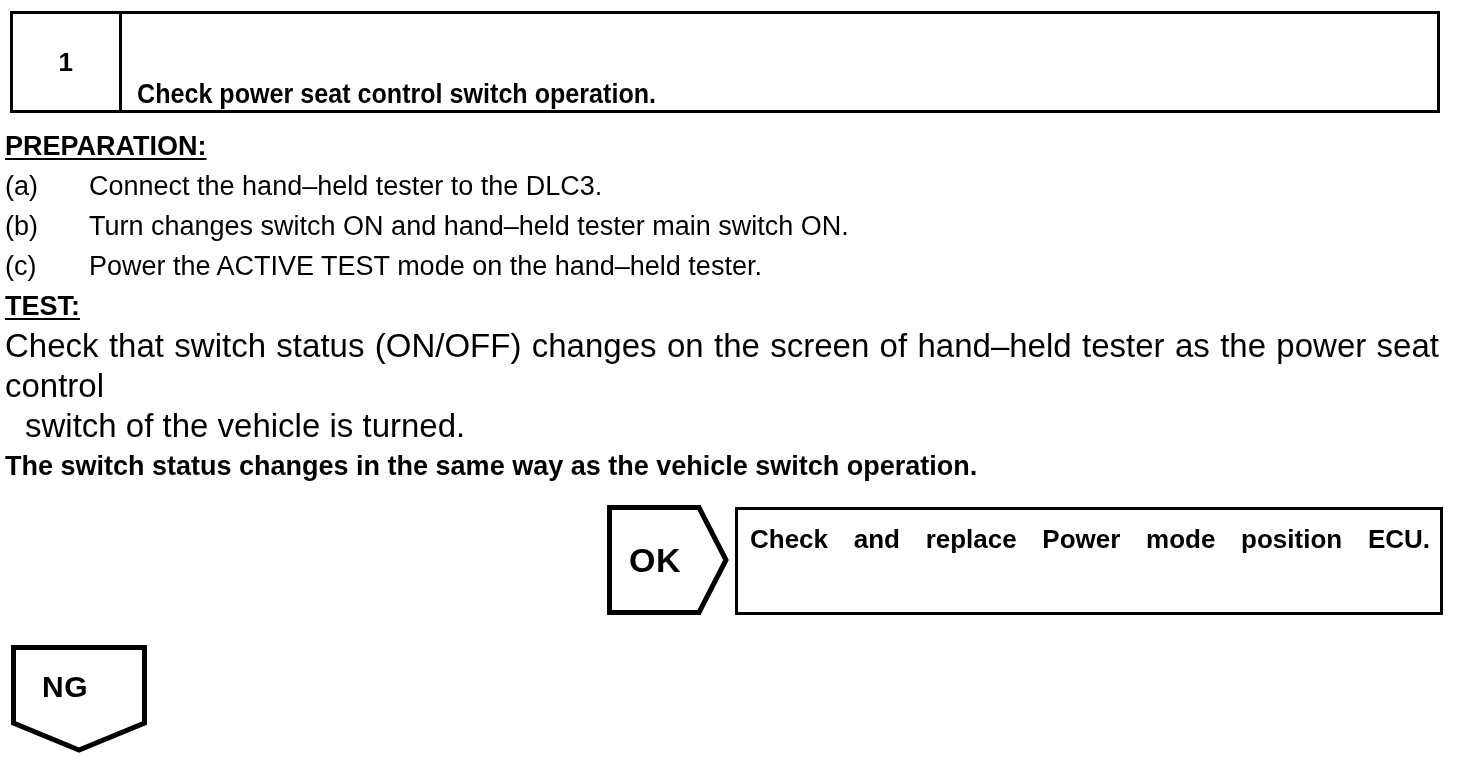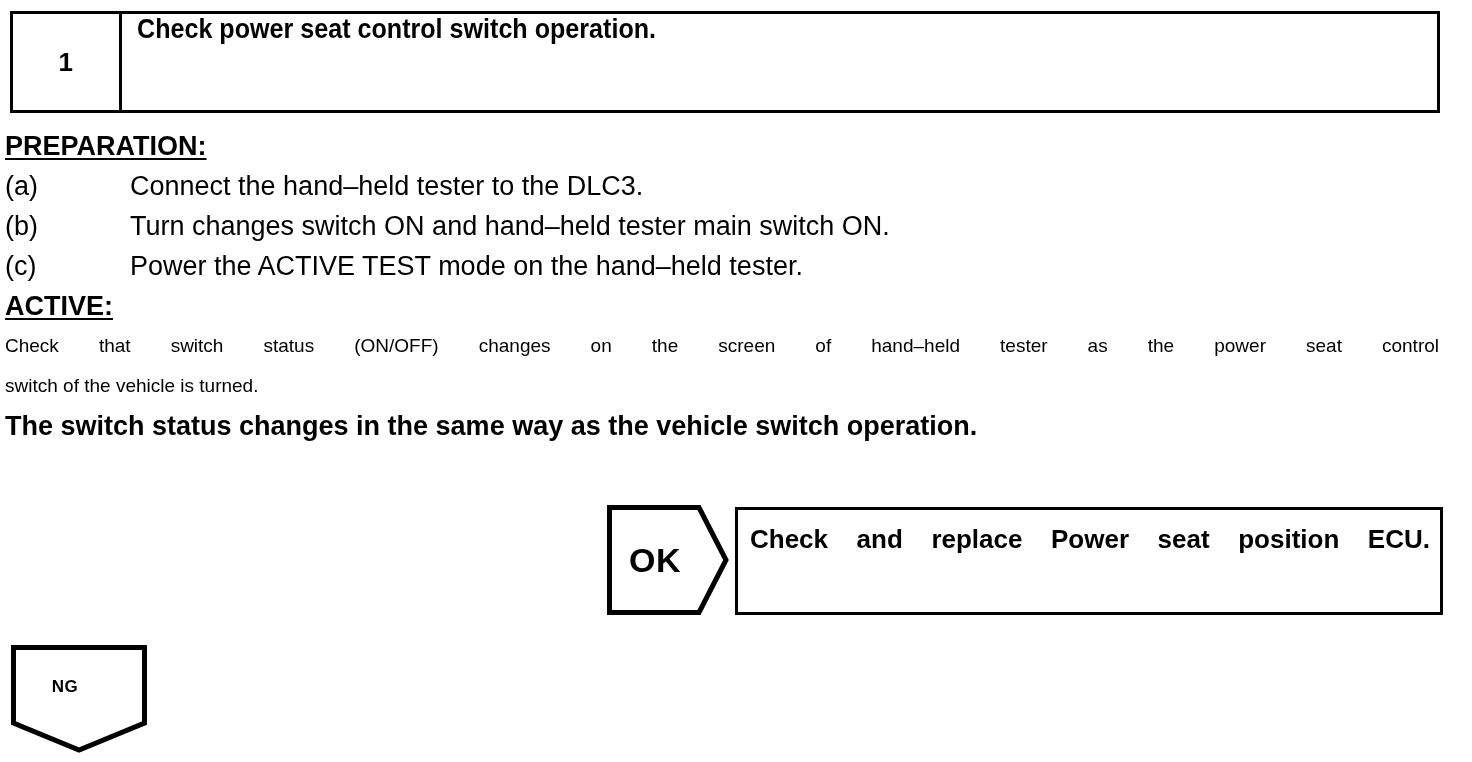--- a/index.html
+++ b/index.html
@@ -37,21 +37,21 @@
     justify-content: center;
   }
   .step-number {
     font-size: 26px;
     font-weight: bold;
     letter-spacing: 0.5px;
   }
   .step-title-cell {
     flex: 1;
     display: flex;
-    align-items: flex-start;
+    align-items: flex-end;
     padding-left: 15px;
     box-sizing: border-box;
   }
   .step-title {
     font-size: 27px;
     font-weight: bold;
     transform: scaleX(0.93);
     transform-origin: left center;
     white-space: nowrap;
   }
@@ -81,39 +81,39 @@
     height: 40px;
     line-height: 40px;
     font-size: 27px;
   }
   .item-label {
     width: 84px;
     flex: 0 0 84px;
   }
   .item-text {
     white-space: nowrap;
-    margin-left: 41px;
   }
   
   .para {
-    font-size: 19px;
+    font-size: 33px;
     line-height: 40px;
     text-align: justify;
     width: 1434px;
   }
   .para .just-line {
     display: block;
     text-align: justify;
     text-align-last: justify;
     white-space: normal;
   }
   .para .last-line {
     display: block;
     text-align: left;
     text-align-last: left;
+    margin-left: 20px;
   }
   .ok-statement {
     font-size: 27px;
     line-height: 40px;
     font-weight: bold;
     white-space: nowrap;
   }
 
   
   .ok-arrow {
@@ -169,21 +169,21 @@
   .ng-arrow svg { display: block; }
   .ng-arrow .arrow-label {
     position: absolute;
     left: 0;
     top: 0;
     width: 108px;
     height: 84px;
     display: flex;
     align-items: center;
     justify-content: center;
-    font-size: 17px;
+    font-size: 30px;
     font-weight: bold;
     letter-spacing: 0.5px;
   }
 </style>
 </head>
 <body>
 
 <div class="step-table">
   <div class="step-number-cell">
     <span class="step-number">1</span>
@@ -208,41 +208,41 @@
     <span class="item-label">(b)</span>
     <span class="item-text">Turn changes switch ON and hand–held tester main switch ON.</span>
   </div>
 
   <div class="item-row">
     <span class="item-label">(c)</span>
     <span class="item-text">Power the ACTIVE TEST mode on the hand–held tester.</span>
   </div>
 
   <div class="line">
-    <span class="section-head">ACTIVE:</span>
+    <span class="section-head">TEST:</span>
   </div>
 
   <div class="para">
     <span class="just-line">Check that switch status (ON/OFF) changes on the screen of hand–held tester as the power seat control</span>
     <span class="last-line">switch of the vehicle is turned.</span>
   </div>
 
 
   <div class="ok-statement">The switch status changes in the same way as the vehicle switch operation.</div>
 </div>
 
 <div class="ok-arrow">
   <svg width="122" height="110" viewBox="0 0 122 110">
     <polygon points="2.5,2.5 92,2.5 119,55 92,107.5 2.5,107.5" fill="#ffffff" stroke="#000000" stroke-width="5" stroke-linejoin="miter"></polygon>
   </svg>
   <span class="arrow-label">OK</span>
 </div>
 
 <div class="result-box">
-  <div class="result-text">Check and replace Power seat position ECU.</div>
+  <div class="result-text">Check and replace Power mode position ECU.</div>
 </div>
 
 <div class="ng-arrow">
   <svg width="136" height="110" viewBox="0 0 136 110">
     <polygon points="2.5,2.5 133.5,2.5 133.5,78 68,105 2.5,78" fill="#ffffff" stroke="#000000" stroke-width="5" stroke-linejoin="miter"></polygon>
   </svg>
   <span class="arrow-label">NG</span>
 </div>
 
 </body></html>

